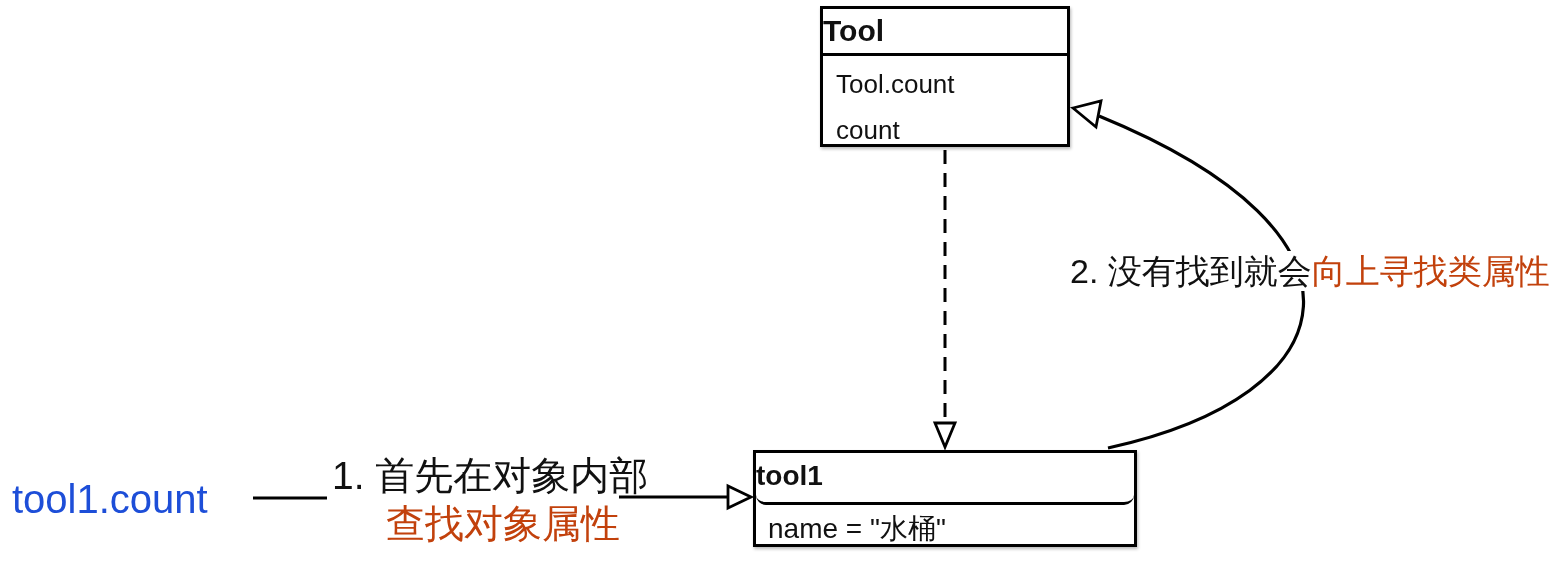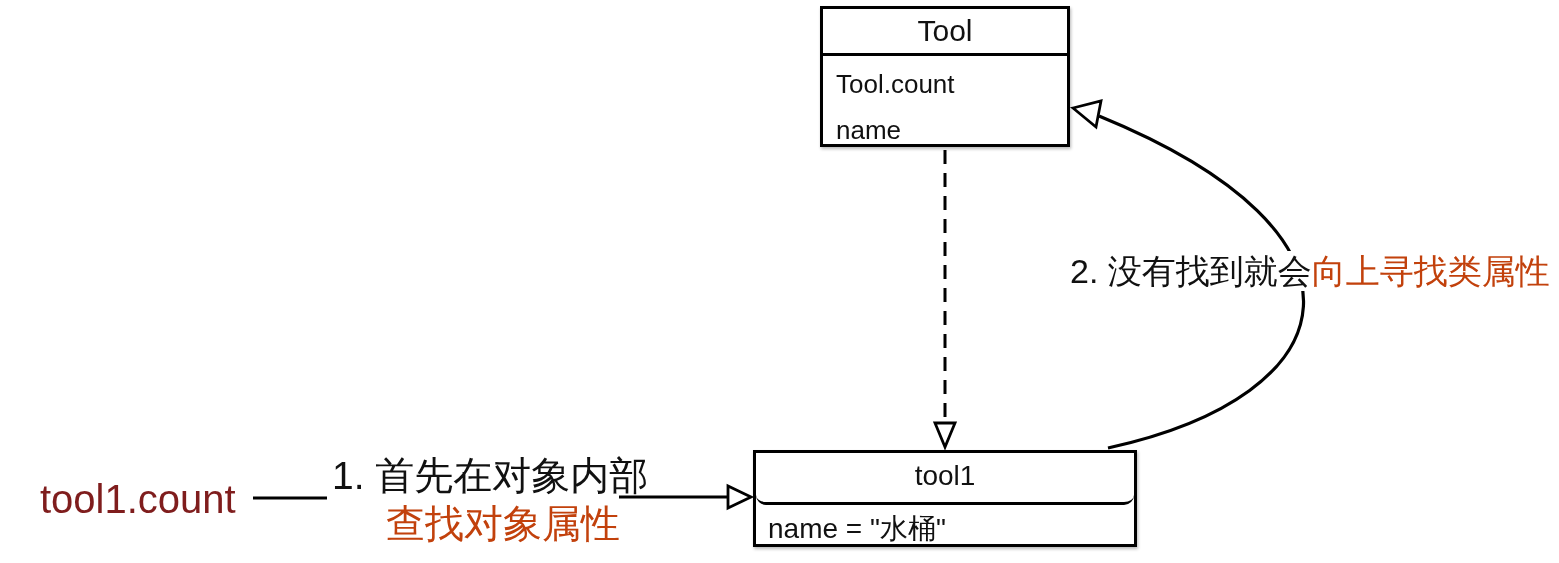--- a/index.html
+++ b/index.html
@@ -20,37 +20,36 @@
   .uml-box {
     position: absolute;
     box-sizing: border-box;
     border: 3px solid #000000;
     background: #ffffff;
     box-shadow: 1px 2px 3px rgba(0,0,0,0.28);
   }
   .box-title {
     box-sizing: border-box;
     border-bottom: 3px solid #000000;
-    text-align: center;
-    font-weight: normal;
+    text-align: left;
+    font-weight: bold;
   }
   .class-box { left: 820px; top: 6px; width: 250px; height: 141px; }
   .class-box .box-title { height: 47px; line-height: 44px; font-size: 30px; }
   .class-box .box-body { padding: 5px 0 0 13px; font-size: 26px; line-height: 46px; }
   .instance-box { left: 753px; top: 450px; width: 384px; height: 97px; }
   .instance-box .box-title { height: 52px; line-height: 45px; font-size: 28px; border-radius: 10px; }
   .instance-box .box-body { padding: 5px 0 0 12px; font-size: 28px; line-height: 38px; }
 
   .expr-label {
     position: absolute;
     left: 12px; top: 477px;
     font-size: 40px;
-    color: #7f1d1d;
+    color: #1d4ed8;
     white-space: nowrap;
-    margin-left: 28px;
   }
   .note1 {
     position: absolute;
     left: 332px; top: 452px;
     font-size: 39px;
     line-height: 48px;
     white-space: nowrap;
   }
   .note1 .indent { margin-left: 54px; }
   .note2 {
@@ -81,21 +80,21 @@
     <polygon points="945,447 935,423 955,423" fill="#fff" stroke="#000" stroke-width="2.8" stroke-linejoin="miter"></polygon>
 
     <path d="M 1108 448 C 1350 395, 1390 235, 1099 116" fill="none" stroke="#000" stroke-width="3.2"></path>
     <polygon points="1073,108 1101,101 1096,127" fill="#fff" stroke="#000" stroke-width="2.8" stroke-linejoin="miter"></polygon>
   </svg>
 
   <div class="uml-box class-box">
     <div class="box-title">Tool</div>
     <div class="box-body">
       <div>Tool.count</div>
-      <div>name</div>
+      <div>count</div>
     </div>
   </div>
 
   <div class="uml-box instance-box">
     <div class="box-title">tool1</div>
     <div class="box-body">
       <div>name = "水桶"</div>
     </div>
   </div>
 

